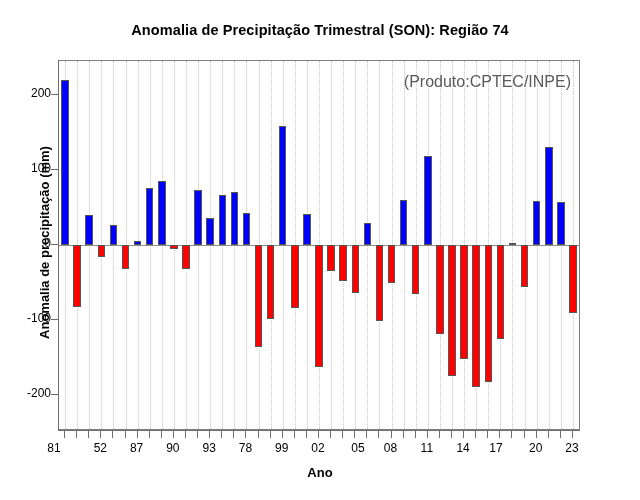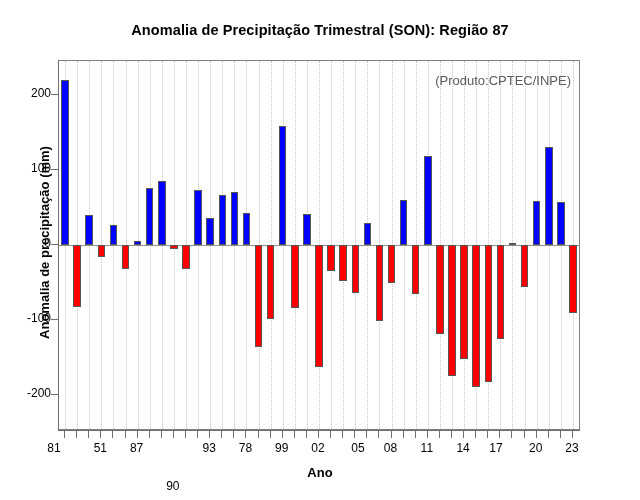--- a/index.html
+++ b/index.html
@@ -78,21 +78,21 @@
     border: 1px solid #555555;
   }
   .bar.pos { background: #0000FF; }
   .bar.neg { background: #FF0000; }
 
   
   .source-note {
     position: absolute;
     right: 8px;
     top: 12px;
-    font-size: 13px;
+    font-size: 16px;
     color: #5a5a5a;
     white-space: nowrap;
   }
 
   
   .y-axis-line {
     position: absolute;
     left: 58px;
     top: 60px;
     width: 1px;
@@ -165,21 +165,21 @@
     transform: rotate(-90deg);
     transform-origin: center center;
     white-space: nowrap;
   }
 </style>
 </head>
 <body>
 
 <div id="chart-root">
 
-  <div class="chart-title">Anomalia de Precipitação Trimestral (SON): Região 87</div>
+  <div class="chart-title">Anomalia de Precipitação Trimestral (SON): Região 74</div>
 
   <div class="plot-frame">
     <div class="grid-layer" id="grid-layer">
         <div class="gridline" style="left: 6px;"></div>
         <div class="gridline" style="left: 18px;"></div>
         <div class="gridline" style="left: 30px;"></div>
         <div class="gridline" style="left: 42px;"></div>
         <div class="gridline" style="left: 54px;"></div>
         <div class="gridline" style="left: 67px;"></div>
         <div class="gridline" style="left: 79px;"></div>
@@ -285,29 +285,29 @@
       <div class="y-tick-label" style="top: 311.102px;">-100</div>
       <div class="y-tick" style="top: 394.204px;"></div>
       <div class="y-tick-label" style="top: 386.204px;">-200</div>
     </div>
   <div id="x-axis-ticks">
       <div class="x-tick" style="left: 64px;"></div>
       <div class="x-tick-label" style="left: 39px;">81</div>
       <div class="x-tick" style="left: 76px;"></div>
       <div class="x-tick" style="left: 88px;"></div>
       <div class="x-tick" style="left: 100px;"></div>
-      <div class="x-tick-label" style="left: 85.3256px;">51</div>
+      <div class="x-tick-label" style="left: 85.3256px;">52</div>
       <div class="x-tick" style="left: 112px;"></div>
       <div class="x-tick" style="left: 125px;"></div>
       <div class="x-tick" style="left: 137px;"></div>
       <div class="x-tick-label" style="left: 121.605px;">87</div>
       <div class="x-tick" style="left: 149px;"></div>
       <div class="x-tick" style="left: 161px;"></div>
       <div class="x-tick" style="left: 173px;"></div>
-      <div class="x-tick-label" style="left: 157.884px; margin-top: 38px;">90</div>
+      <div class="x-tick-label" style="left: 157.884px;">90</div>
       <div class="x-tick" style="left: 185px;"></div>
       <div class="x-tick" style="left: 197px;"></div>
       <div class="x-tick" style="left: 209px;"></div>
       <div class="x-tick-label" style="left: 194.163px;">93</div>
       <div class="x-tick" style="left: 221px;"></div>
       <div class="x-tick" style="left: 233px;"></div>
       <div class="x-tick" style="left: 245px;"></div>
       <div class="x-tick-label" style="left: 230.442px;">78</div>
       <div class="x-tick" style="left: 258px;"></div>
       <div class="x-tick" style="left: 270px;"></div>

